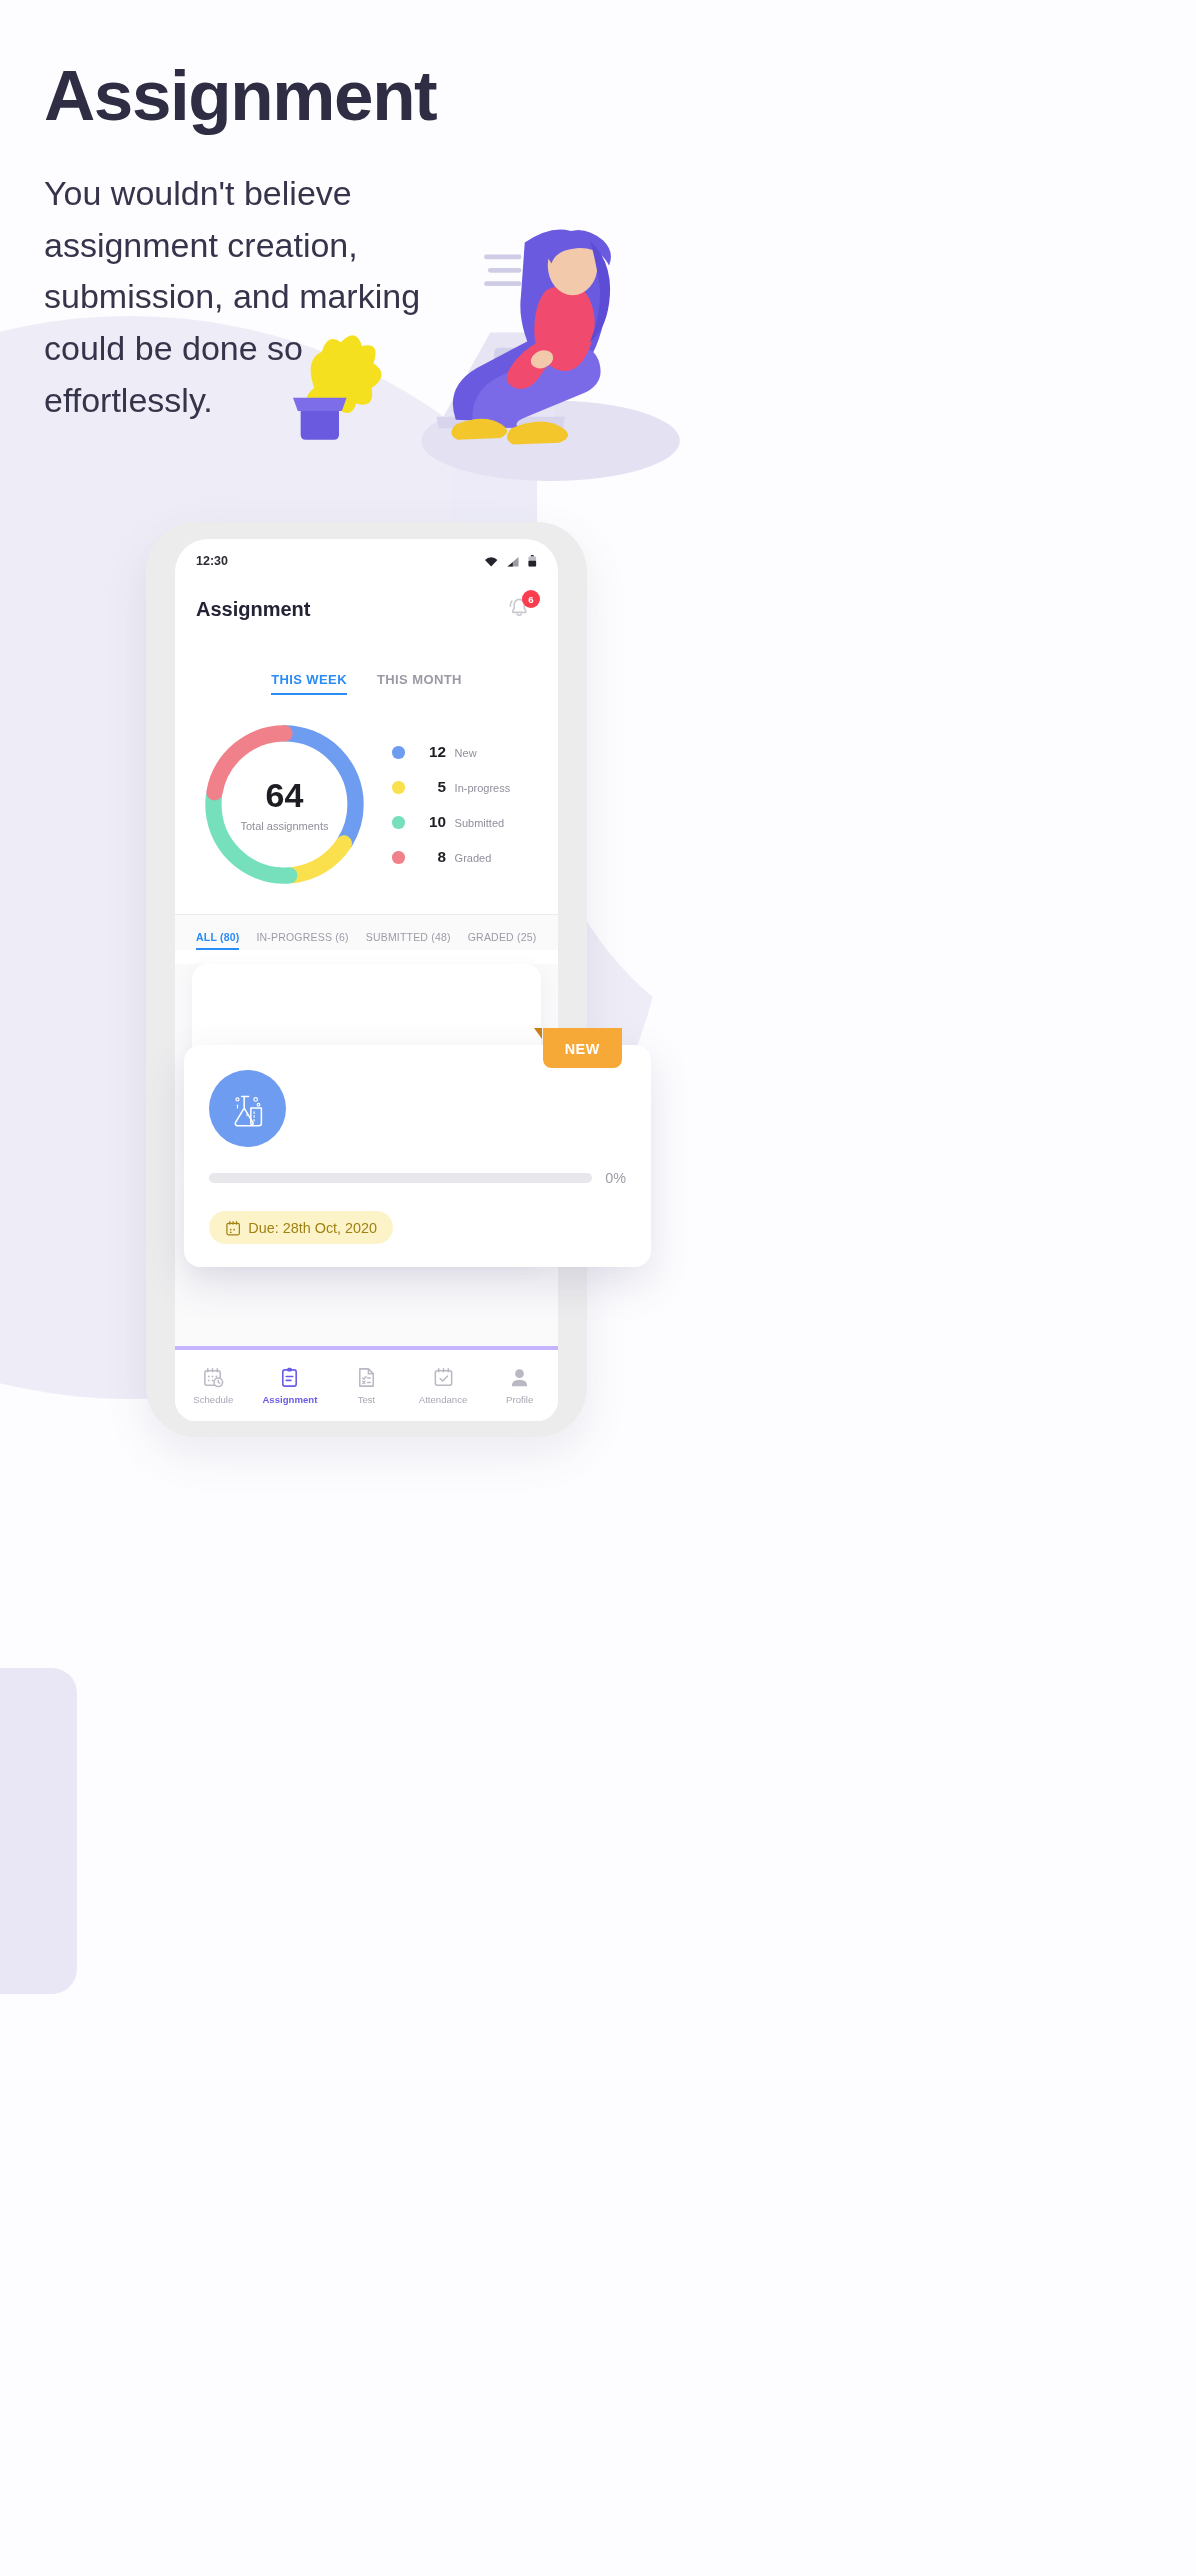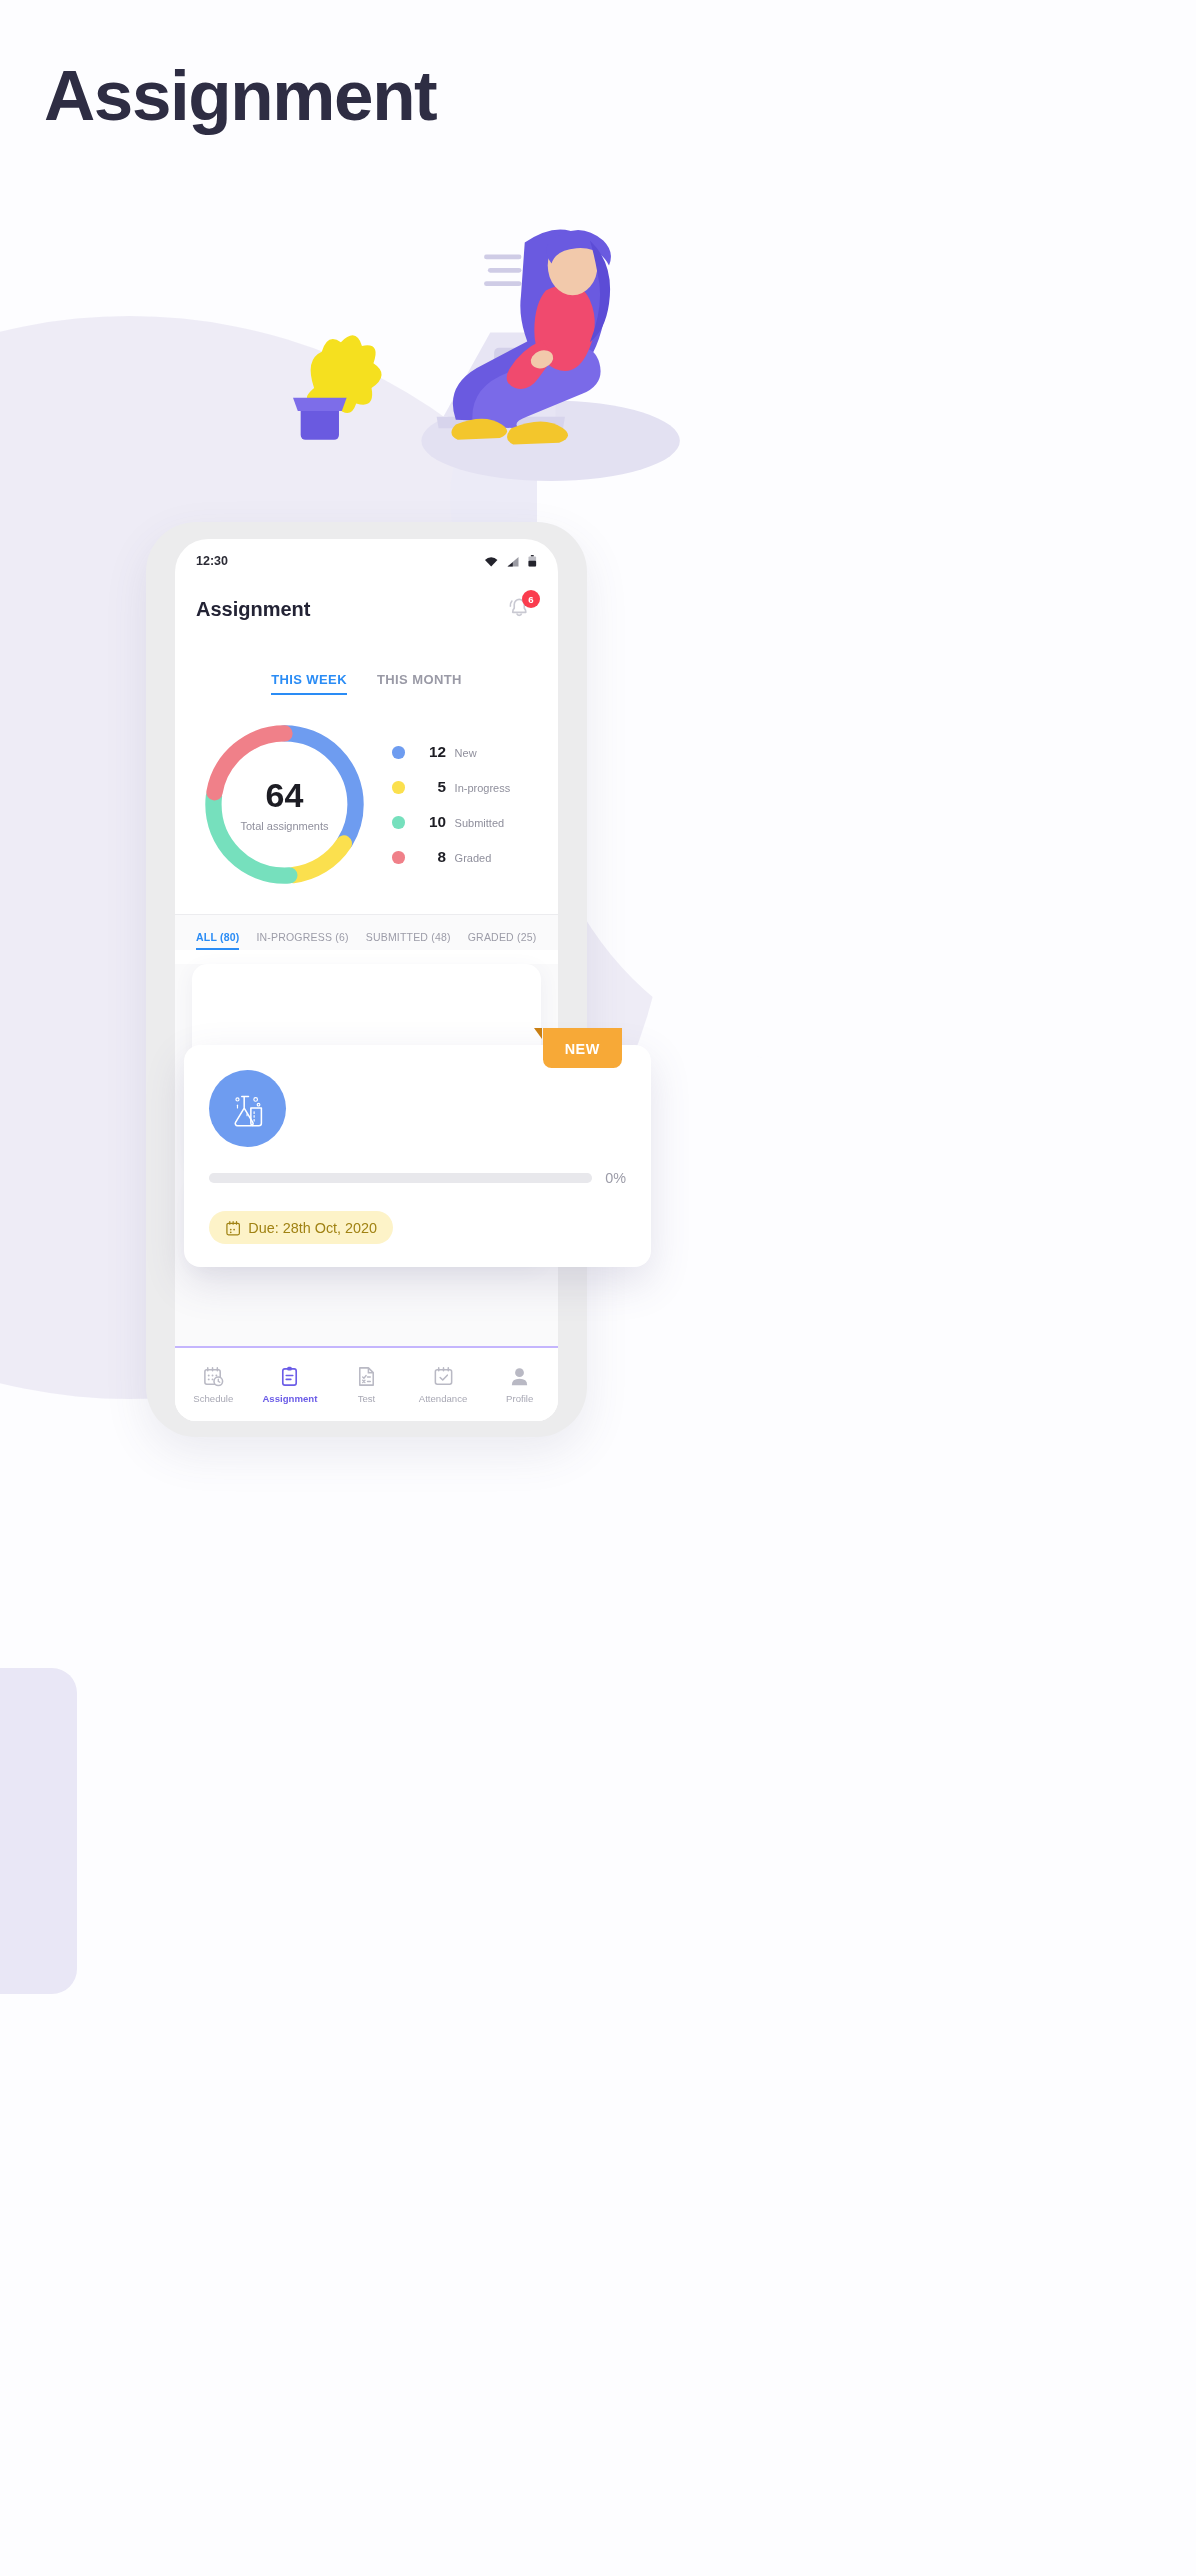--- a/index.html
+++ b/index.html
@@ -171,38 +171,39 @@
   .card-pop .pct { font-size: 14.4px; }
   .card-pop .due { font-size: 14.4px; padding: 8.6px 16.3px; border-radius: 18px; margin-top: 25px; }
   .card-pop .bar { height: 9.6px; }
   .card-pop .new-badge { font-size: 14.4px; padding: 12.5px 22px 11.5px 22px; top: -17px; right: 29px; }
 
   
   .bottomnav {
     position: absolute; left: 0; bottom: 0; width: 100%;
     height: 75px; background: #fff;
     display: flex; align-items: center; justify-content: space-around;
-    border-top: 2px solid #c4b5fd;
+    border-top: 4px solid #c4b5fd;
   }
   .nav-item { display: flex; flex-direction: column; align-items: center; gap: 5.8px; width: 20%; }
   .nav-label { font-size: 9.6px; color: #a8a8b4; }
   .nav-item.active .nav-label { color: #6b5ce7; font-weight: 700; }
 </style>
 </head>
 <body>
 
 <div id="stage">
 
   <div class="blob-a"></div>
   <div class="blob-b"></div>
   <div class="mask-white"></div>
   <div class="blob-c"></div>
 
   <div class="hero">
     <div class="hero-title">Assignment</div>
+    <div class="hero-sub">You wouldn't believe assignment creation, submission, and marking could be done so effortlessly.</div>
   </div>
 
   <svg class="illus" viewBox="0 0 430 330">
     <ellipse cx="295" cy="265" rx="135" ry="42" fill="#e3e1f2"></ellipse>
 
     <path d="M183 240 L232 152 L300 152 L300 240 Z" fill="#e7e5f4"></path>
     <path d="M176 240 L310 240 L308 252 L178 252 Z" fill="#d7d4ec"></path>
     <rect x="236" y="168" width="34" height="26" rx="5" fill="#d3d0e9"></rect>
 
     <g stroke="#cfcce6" stroke-width="5" stroke-linecap="round">

